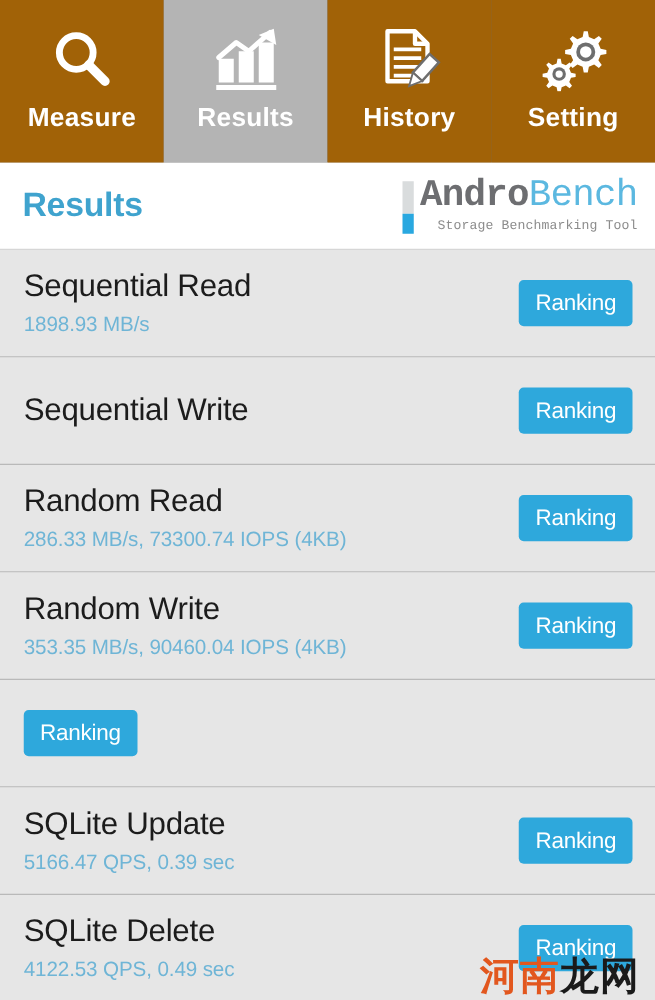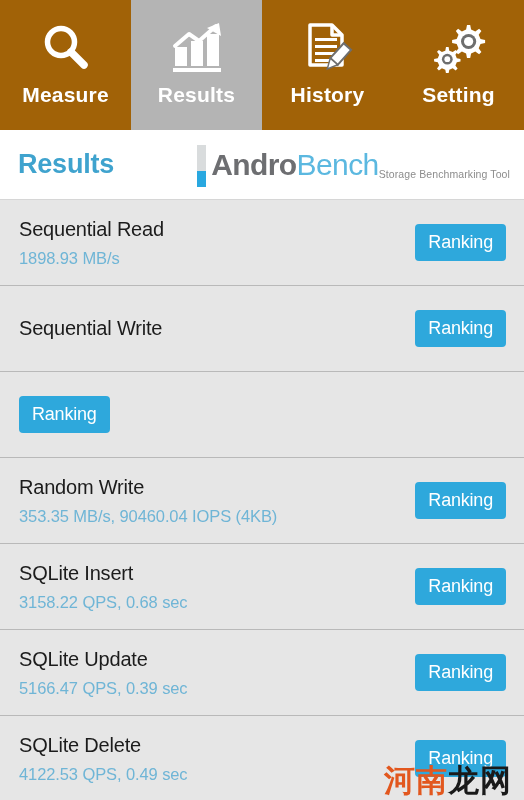--- a/index.html
+++ b/index.html
@@ -92,23 +92,24 @@
   .logo-bar .bar-top {
     flex: 1 1 62%;
     background: #d9dcdd;
   }
   .logo-bar .bar-bottom {
     flex: 1 1 38%;
     background: #29a8e0;
   }
   .logo-text {
     display: flex;
-    flex-direction: row;
+    flex-direction: column;
     align-items: flex-end;
     line-height: 1;
+    font-family: Liberation Mono, monospace;
   }
   .logo-main {
     font-size: 30px;
     font-weight: bold;
     letter-spacing: -0.6px;
     line-height: 1;
   }
   .logo-andro { color: #6d6e71; }
   .logo-bench { color: #5bb8e0; font-weight: normal; }
   .logo-tagline {
@@ -132,21 +133,21 @@
     padding: 0 18px 0 19px;
     border-bottom: 1px solid #b9b9b9;
     background: #e6e6e6;
   }
   .result-info {
     display: flex;
     flex-direction: column;
     justify-content: center;
   }
   .result-name {
-    font-size: 20px;
+    font-size: 25px;
     color: #1c1c1c;
     line-height: 1.15;
     letter-spacing: -0.2px;
   }
   .result-value {
     margin-top: 8px;
     font-size: 16.5px;
     color: #6fb5d6;
     line-height: 1.15;
     letter-spacing: -0.1px;
@@ -276,36 +277,36 @@
     </div>
 
     <div class="result-row">
       <div class="result-info">
         <div class="result-name">Sequential Write</div>
       </div>
       <button class="ranking-btn">Ranking</button>
     </div>
 
     <div class="result-row">
+      <div class="result-info">
+        <div class="result-name">Random Read</div>
+        <div class="result-value">286.33 MB/s, 73300.74 IOPS (4KB)</div>
+      </div>
       <button class="ranking-btn">Ranking</button>
     </div>
 
     <div class="result-row">
       <div class="result-info">
         <div class="result-name">Random Write</div>
         <div class="result-value">353.35 MB/s, 90460.04 IOPS (4KB)</div>
       </div>
       <button class="ranking-btn">Ranking</button>
     </div>
 
     <div class="result-row">
-      <div class="result-info">
-        <div class="result-name">SQLite Insert</div>
-        <div class="result-value">3158.22 QPS, 0.68 sec</div>
-      </div>
       <button class="ranking-btn">Ranking</button>
     </div>
 
     <div class="result-row">
       <div class="result-info">
         <div class="result-name">SQLite Update</div>
         <div class="result-value">5166.47 QPS, 0.39 sec</div>
       </div>
       <button class="ranking-btn">Ranking</button>
     </div>

